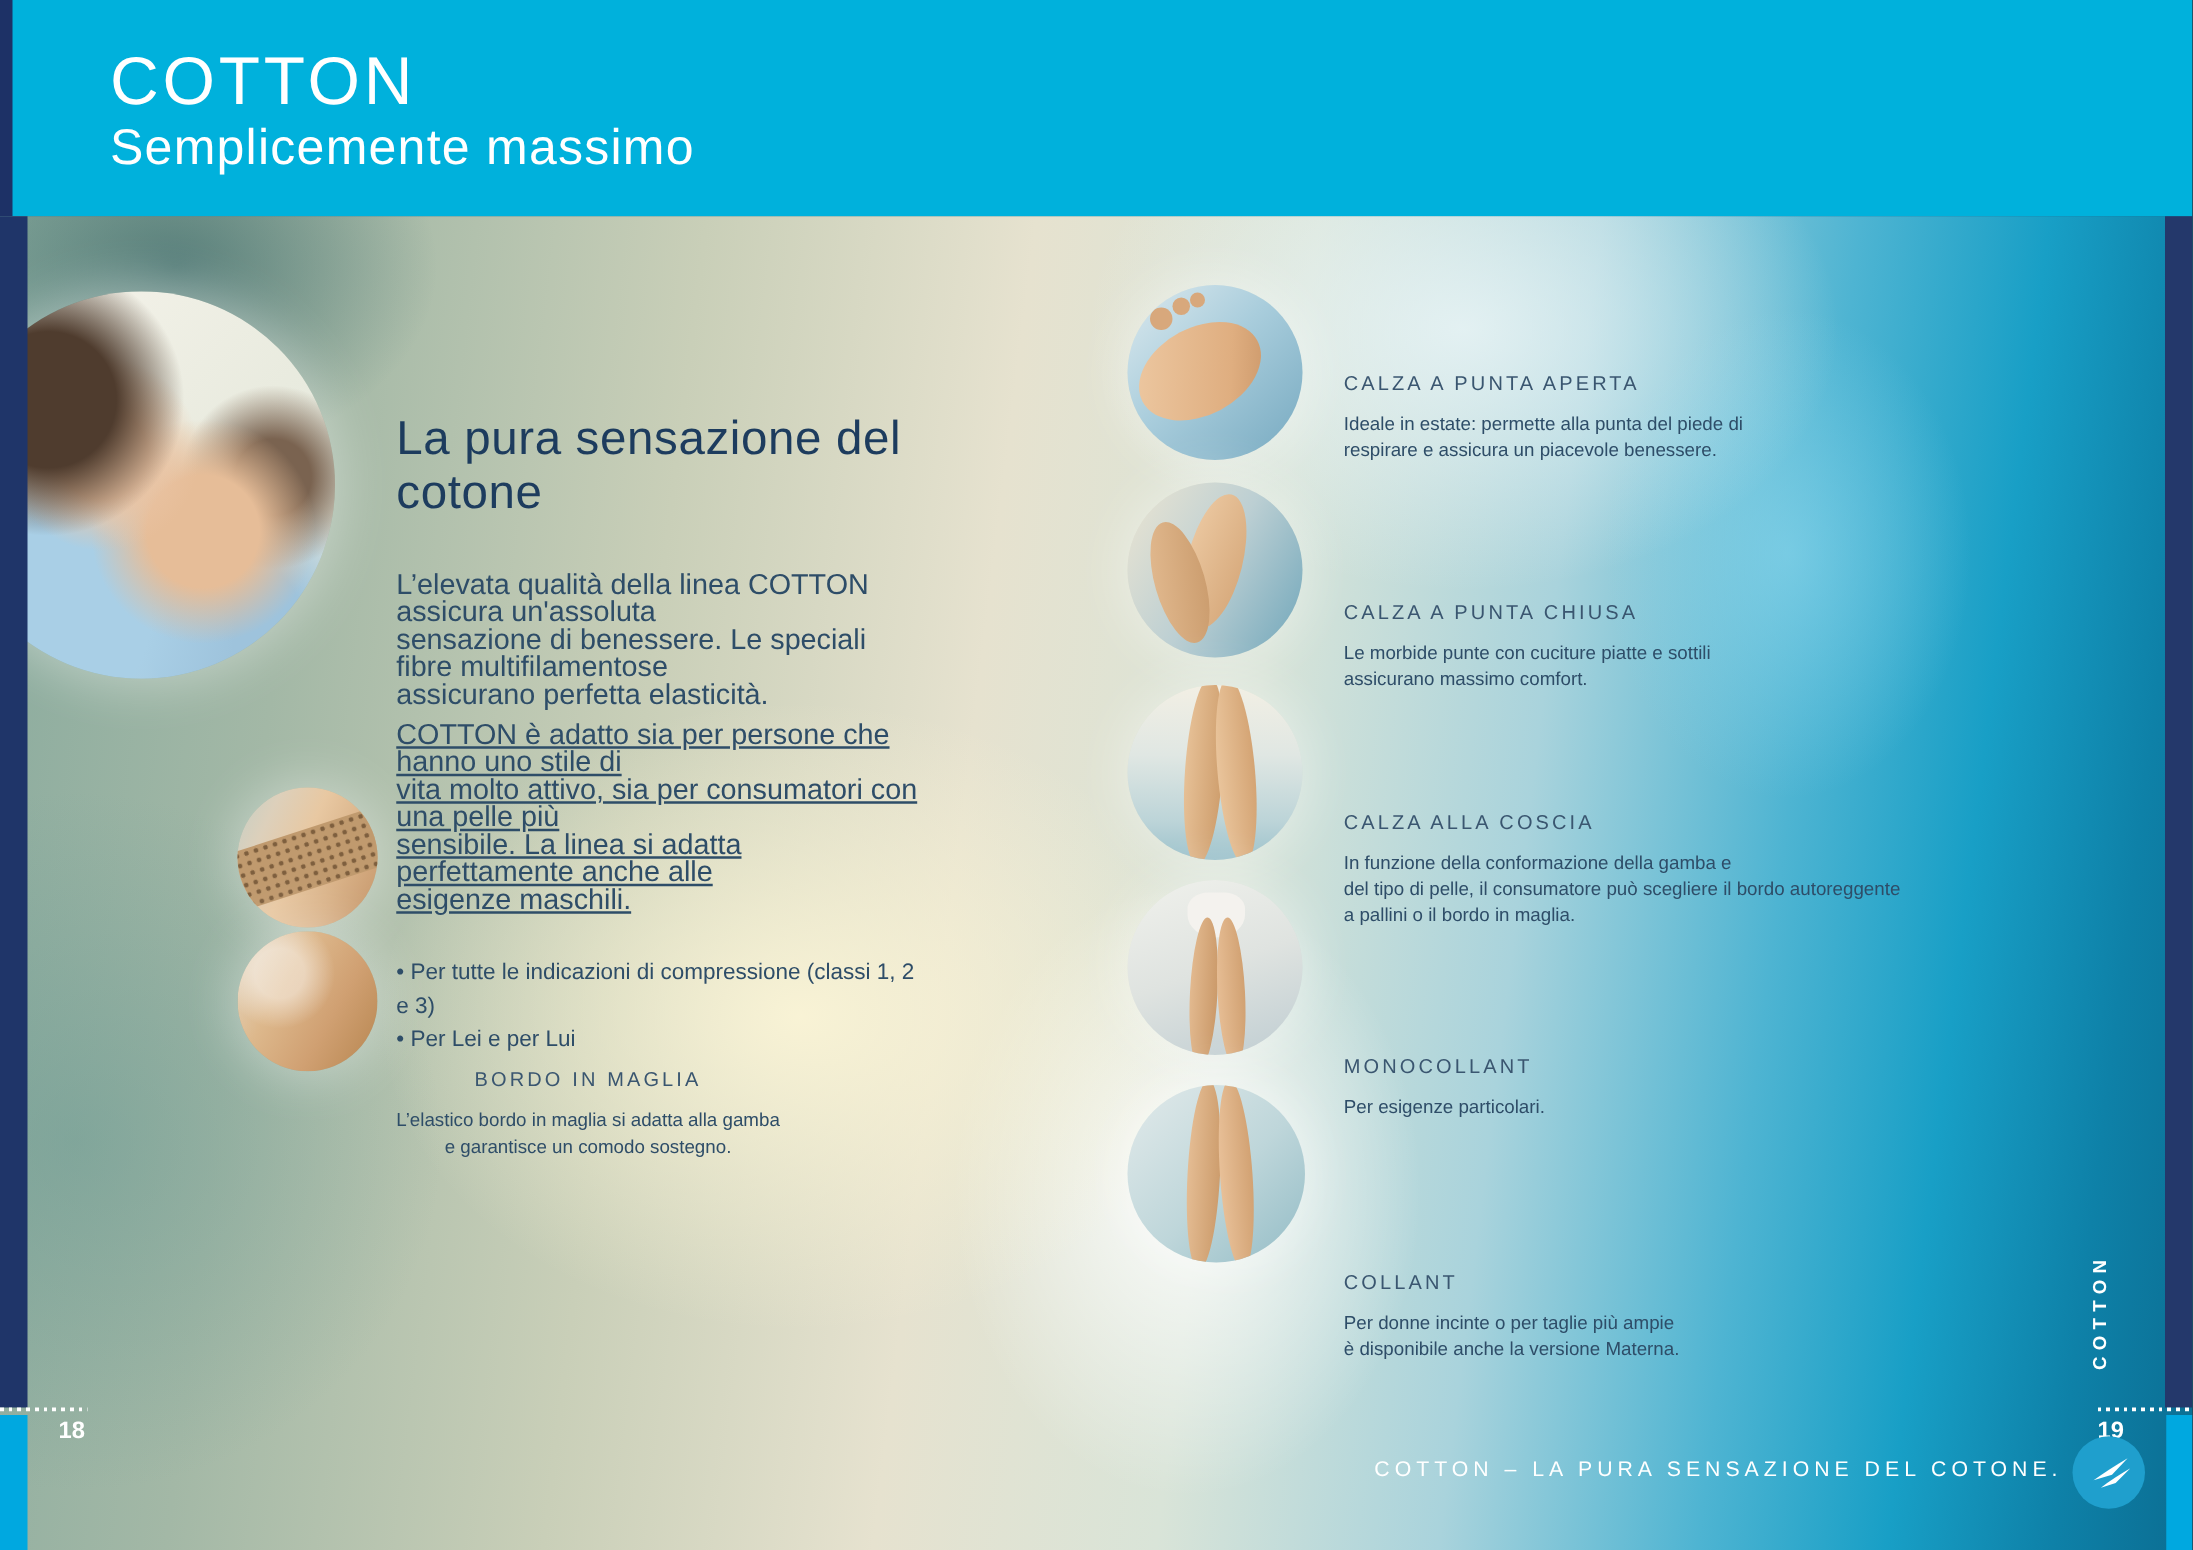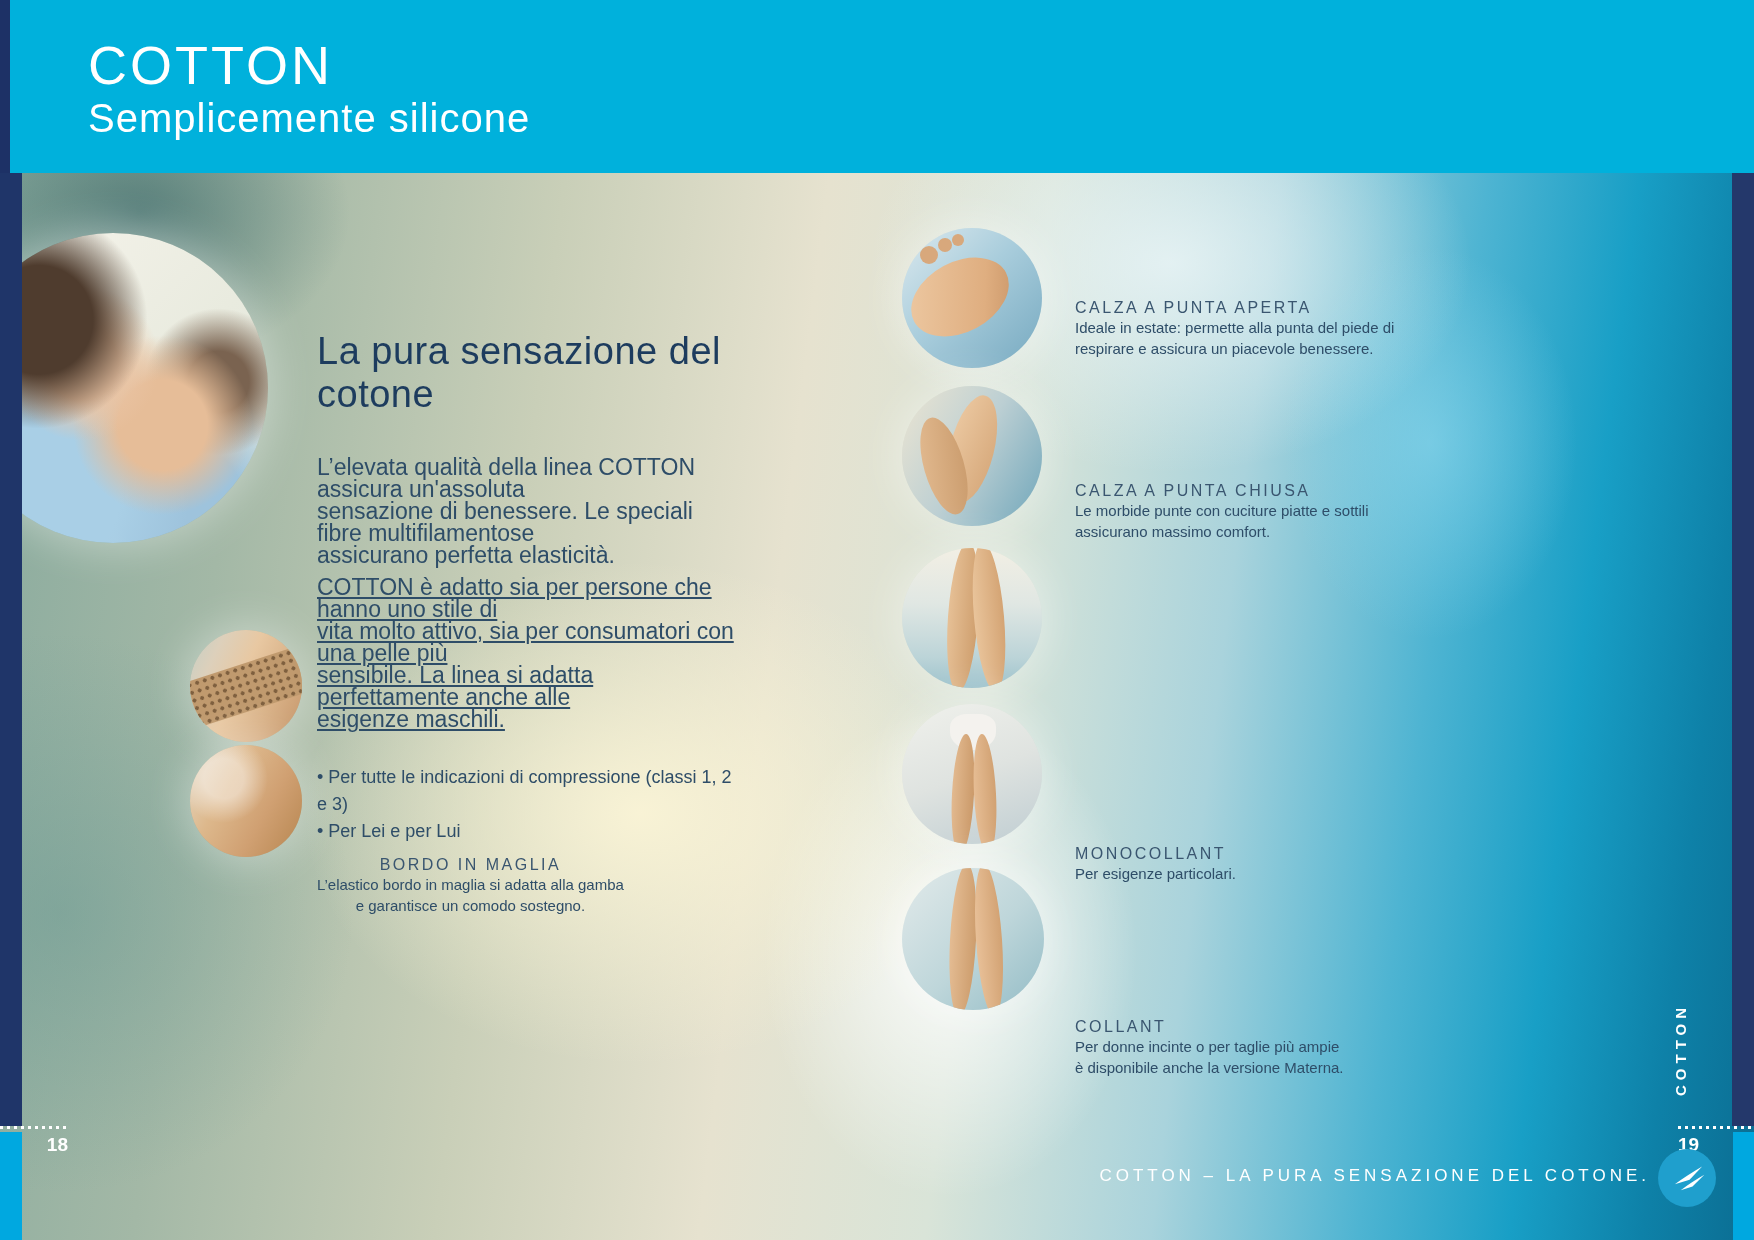--- a/index.html
+++ b/index.html
@@ -104,39 +104,39 @@
   .intro{position:absolute;z-index:3;left:317px;top:330px;width:420px;color:#2e4d68;}
   .intro h2{margin:0;font-size:38px;font-weight:400;color:#1d3c5e;letter-spacing:.5px;}
   .intro p{margin:0;font-size:23px;line-height:22px;white-space:pre-line;}
   .intro .p1{margin-top:40px;}
   .intro .p2{margin-top:10px;text-decoration:underline;}
   .intro ul{margin:34px 0 0;padding:0;list-style:none;}
   .intro li{font-size:18px;line-height:27px;}
   .intro li::before{content:"• ";}
   .feature{position:absolute;z-index:3;color:#2e4d68;}
   .feature h3{margin:0;font-size:16px;font-weight:400;letter-spacing:2.5px;color:#3a5670;white-space:nowrap;}
-  .feature p{margin:0 0 0;font-size:15px;line-height:21px;white-space:pre-line;}
+  .feature p{margin:12px 0 0;font-size:15px;line-height:21px;white-space:pre-line;}
   .lf1{left:317px;top:730px;}
   .lf2{left:317px;top:856px;text-align:center;}
   .rf{left:1075px;}
   .rf1{top:299px;}
   .rf2{top:482px;}
   .rf3{top:650px;}
   .rf4{top:845px;}
   .rf5{top:1018px;}
 </style>
 </head>
 <body>
 
 <div class="page">
 
   <div class="header">
     <div class="header-edge"></div>
     <div class="brand-title">COTTON</div>
-    <div class="brand-subtitle">Semplicemente silicone</div>
+    <div class="brand-subtitle">Semplicemente massimo</div>
   </div>
 
   <div class="bg"></div>
 
   <div class="strip strip-left-navy"></div>
   <div class="strip strip-right-navy"></div>
   <div class="strip strip-left-cyan"></div>
   <div class="strip strip-right-cyan"></div>
   <div class="dots dots-left"></div>
   <div class="dots dots-right"></div>
@@ -206,20 +206,26 @@
   <div class="feature rf rf1">
     <h3>CALZA A PUNTA APERTA</h3>
     <p>Ideale in estate: permette alla punta del piede di
 respirare e assicura un piacevole benessere.</p>
   </div>
   <div class="feature rf rf2">
     <h3>CALZA A PUNTA CHIUSA</h3>
     <p>Le morbide punte con cuciture piatte e sottili
 assicurano massimo comfort.</p>
   </div>
+  <div class="feature rf rf3">
+    <h3>CALZA ALLA COSCIA</h3>
+    <p>In funzione della conformazione della gamba e
+del tipo di pelle, il consumatore può scegliere il bordo autoreggente
+a pallini o il bordo in maglia.</p>
+  </div>
   <div class="feature rf rf4">
     <h3>MONOCOLLANT</h3>
     <p>Per esigenze particolari.</p>
   </div>
   <div class="feature rf rf5">
     <h3>COLLANT</h3>
     <p>Per donne incinte o per taglie più ampie
 è disponibile anche la versione Materna.</p>
   </div>
 

